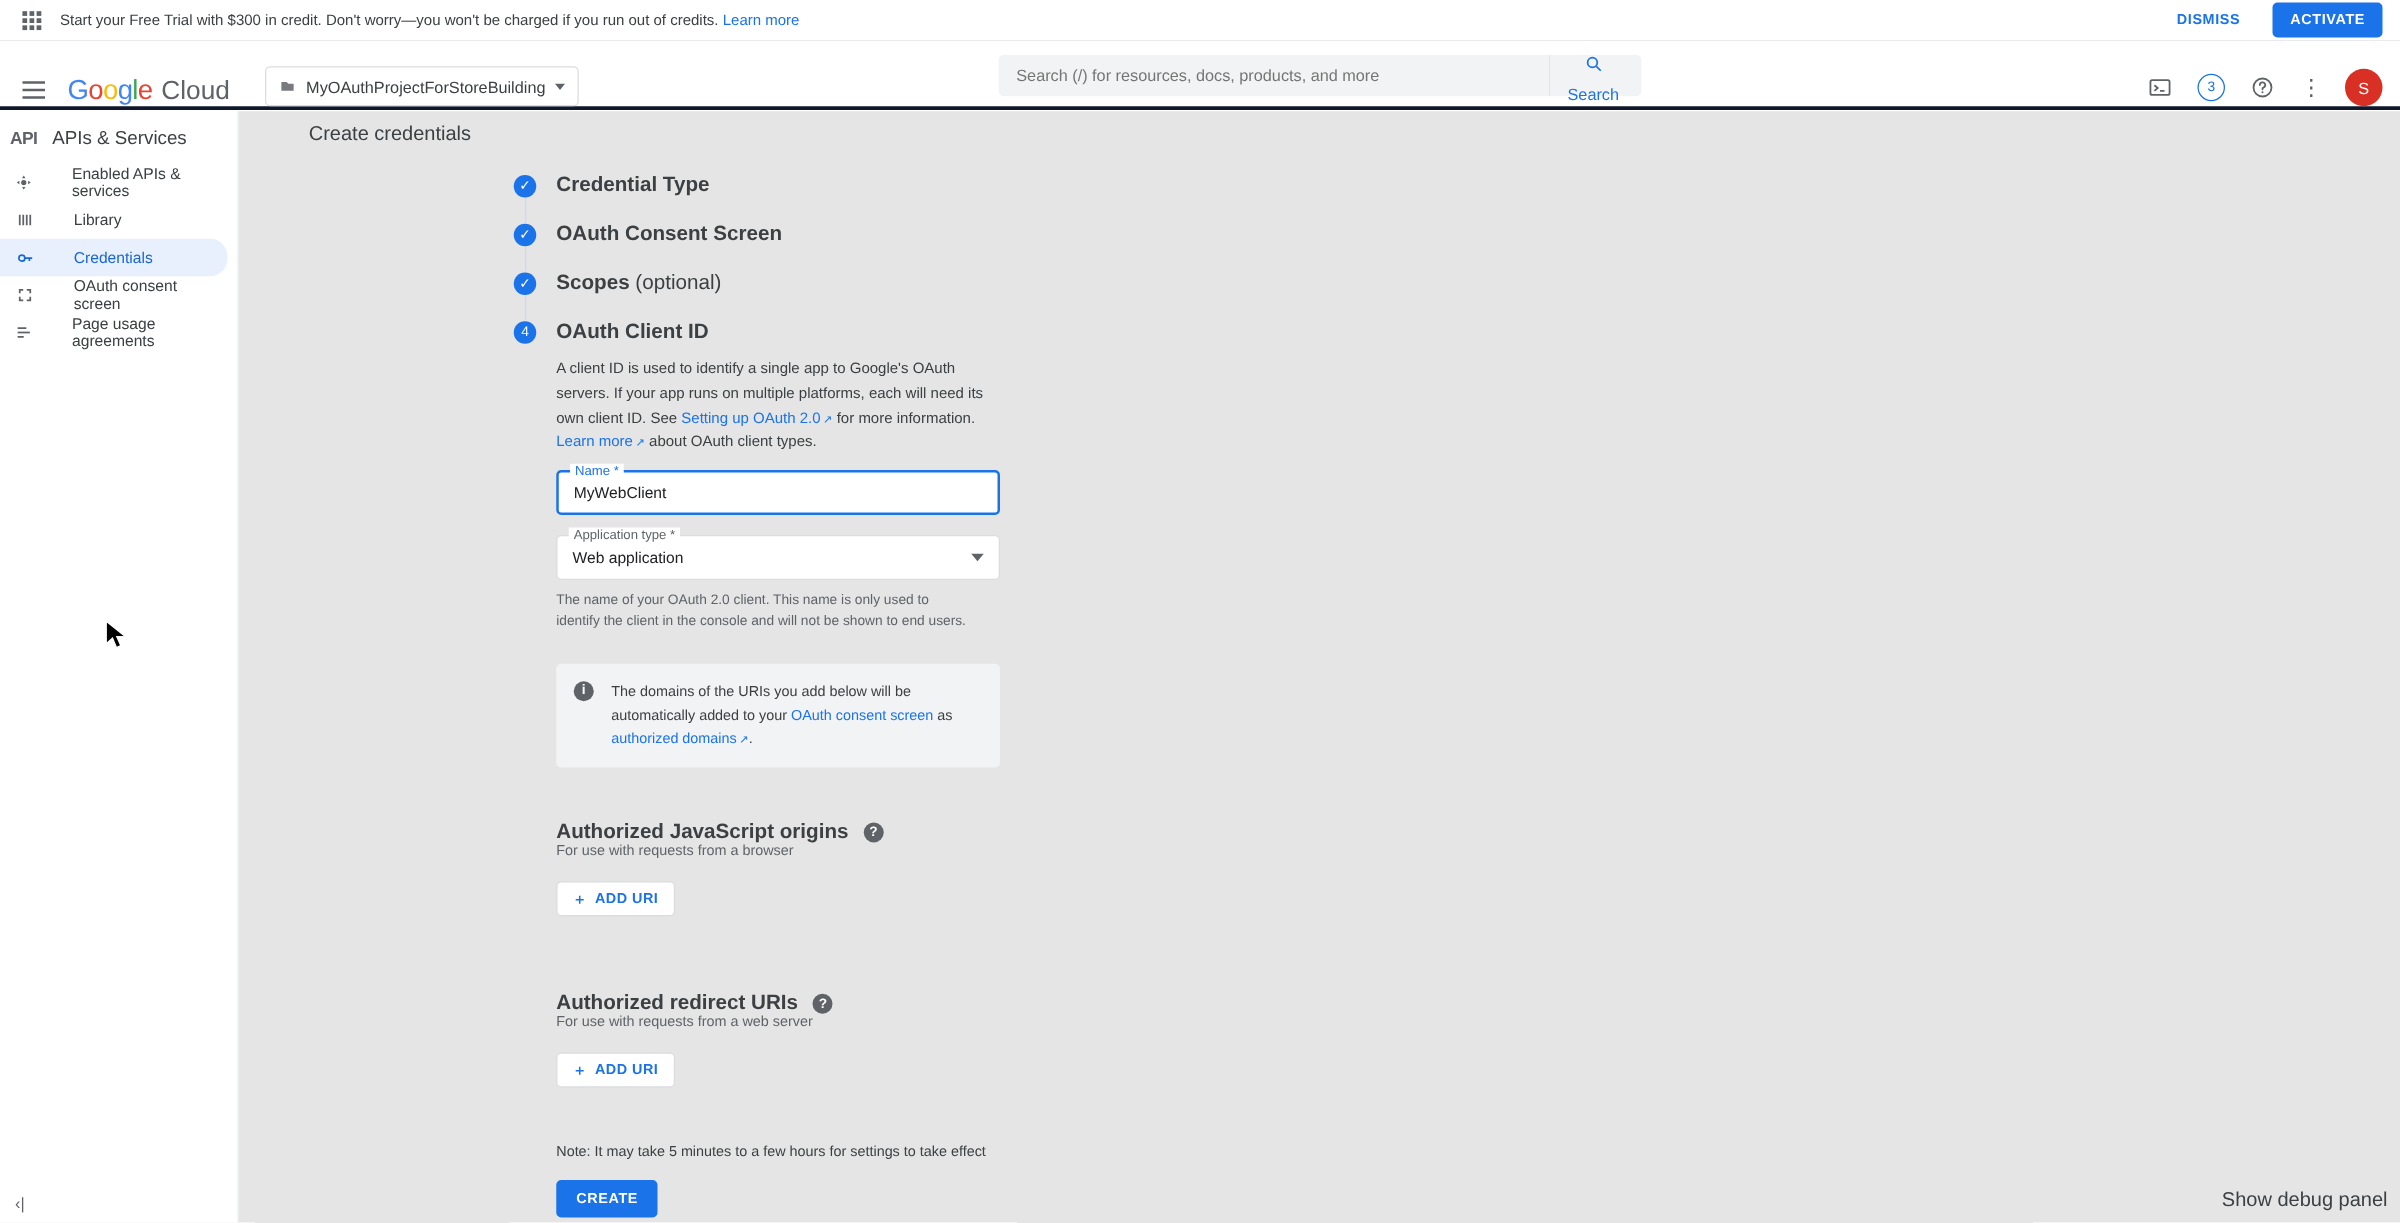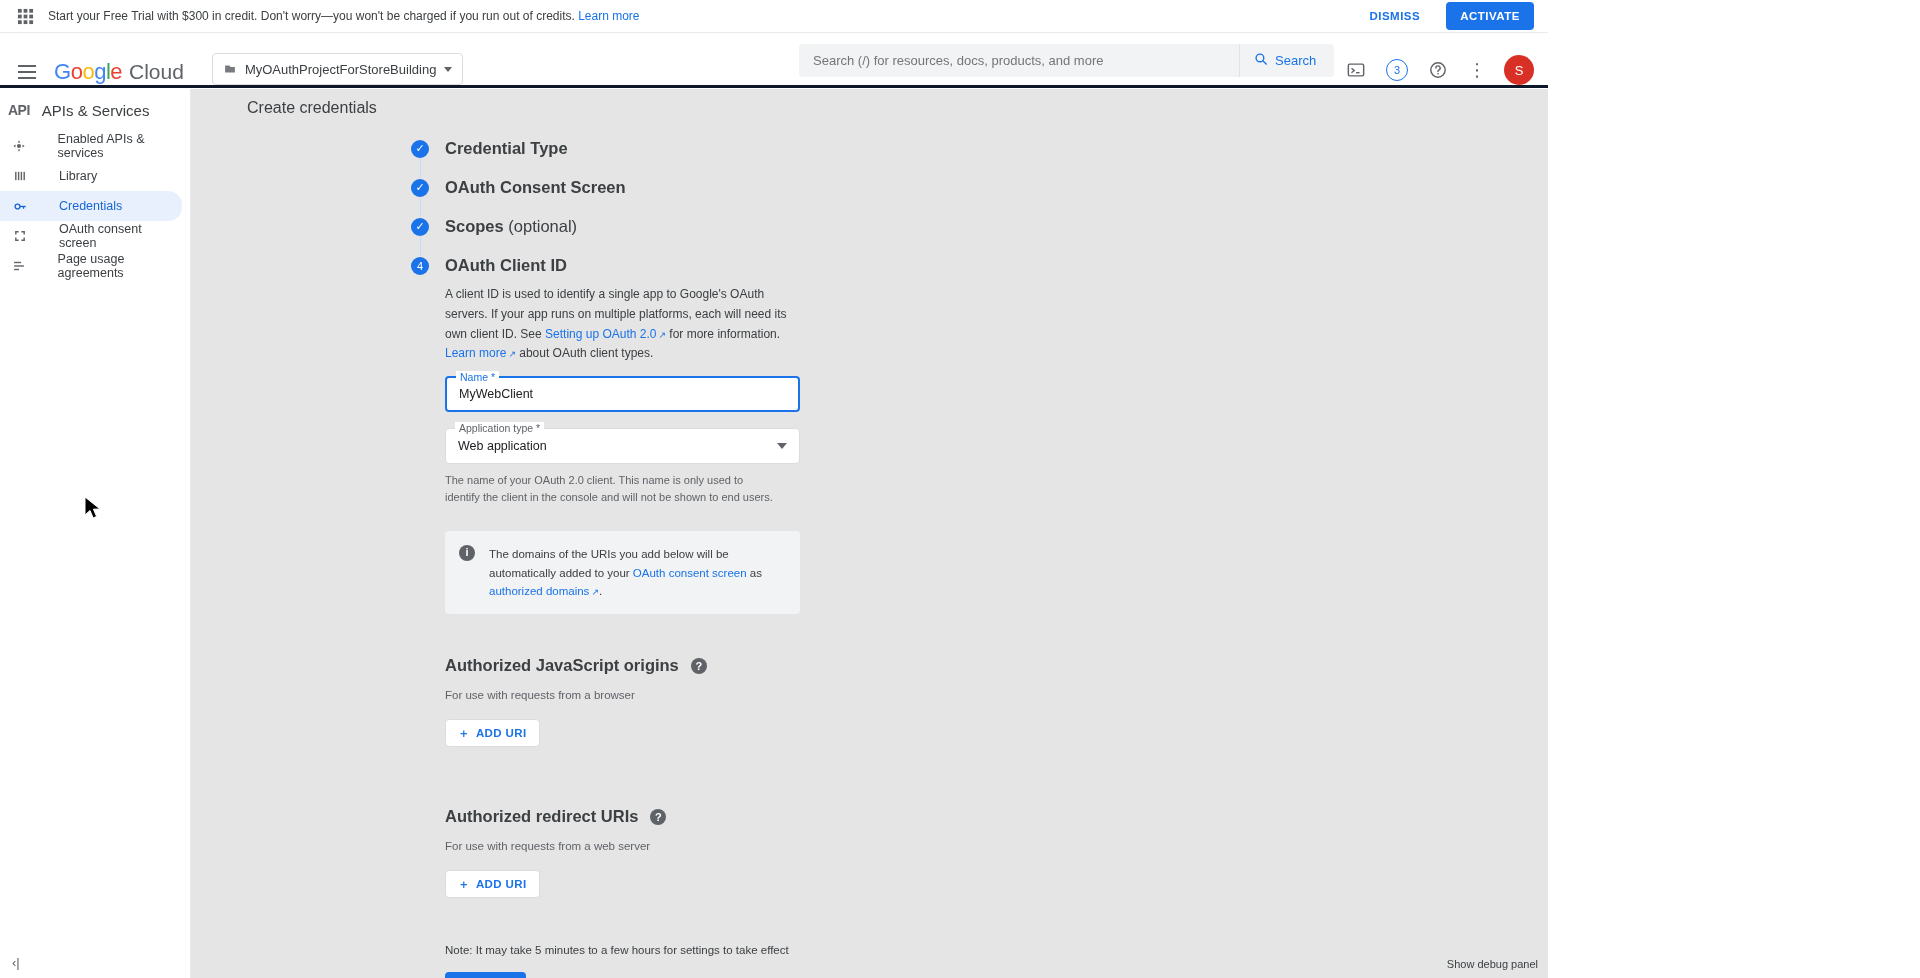--- a/index.html
+++ b/index.html
@@ -4,21 +4,21 @@
 <style>
   * { box-sizing: border-box; }
   html, body {
     margin: 0; padding: 0;
     width: 1920px; height: 978px;
     font-family: "Liberation Sans", sans-serif;
     background: #fff;
     color: #202124;
     overflow: hidden;
   }
-  .app { position: relative; width: 1548px; height: 978px; }
+  .app { position: relative; width: 1920px; height: 978px; }
 
   
   .trial-bar {
     height: 33px;
     display: flex; align-items: center;
     border-bottom: 1px solid #e8eaed;
     padding: 0 14px;
     font-size: 12px;
     color: #3c4043;
     background: #fff;
@@ -85,21 +85,21 @@
   .search-box {
     width: 440px; height: 33px;
     background: #f1f3f4; border: none; border-radius: 4px 0 0 4px;
     padding: 0 14px; font-size: 13px; color: #5f6368;
     font-family: "Liberation Sans", sans-serif;
   }
   .search-btn {
     height: 33px; display: flex; align-items: center; gap: 7px;
     background: #f1f3f4; border: none; border-left: 1px solid #e0e2e4;
     border-radius: 0 4px 4px 0; padding: 0 18px 0 14px;
-    font-size: 13px; color: #1a73e8; font-weight: 500; cursor: pointer;
+    font-size: 13px; color: #1a73e8; font-weight: 500; cursor: pointer; flex-direction: column;
   }
 
   .top-right { margin-left: auto; display: flex; align-items: center; gap: 18px; }
   .icon-btn { width: 24px; height: 24px; display: flex; align-items: center; justify-content: center; color: #5f6368; cursor: pointer; }
   .badge-circle {
     width: 22px; height: 22px; border-radius: 50%;
     border: 1.5px solid #1a73e8; color: #1a73e8;
     display: flex; align-items: center; justify-content: center;
     font-size: 11px; cursor: pointer;
   }
@@ -208,38 +208,38 @@
     display: flex; align-items: center; gap: 12px;
     margin-top: 42px;
   }
   .section-head h3 { font-size: 16.5px; font-weight: 700; color: #3c4043; margin: 0; }
   .help-ico {
     width: 16px; height: 16px; border-radius: 50%;
     background: #5f6368; color: #fff;
     display: flex; align-items: center; justify-content: center;
     font-size: 11px; font-weight: 700; cursor: pointer;
   }
-  .sub-note { font-size: 11.5px; color: #5f6368; margin-top: 14px; }
+  .sub-note { font-size: 11.5px; color: #5f6368; }
   .add-uri {
     margin-top: 18px; display: inline-flex; align-items: center; gap: 6px;
     border: 1px solid #dadce0; border-radius: 4px;
     height: 28px; padding: 0 12px;
     font-size: 11.5px; font-weight: 700; letter-spacing: .4px;
     color: #1a73e8; background: #fff; cursor: pointer;
   }
   .note-line { font-size: 11.5px; color: #3c4043; margin-top: 46px; }
   .action-row { display: flex; align-items: center; gap: 22px; margin-top: 16px; }
   .btn-primary {
     background: #1a73e8; color: #fff; border: none; border-radius: 4px;
     height: 30px; padding: 0 16px; font-size: 11.5px; font-weight: 700;
     letter-spacing: .5px; cursor: pointer;
   }
   .debug-link {
     position: absolute; right: 10px; bottom: 8px;
-    font-size: 11px; color: #3c4043; cursor: pointer; margin-top: 44px;
+    font-size: 16px; color: #3c4043; cursor: pointer; margin-top: 44px;
   }
 
   
   .cursor {
     position: absolute; left: 84px; top: 496px;
     width: 0; height: 0; pointer-events: none;
   }
   .cursor svg { display: block; }
 </style>
 </head>

